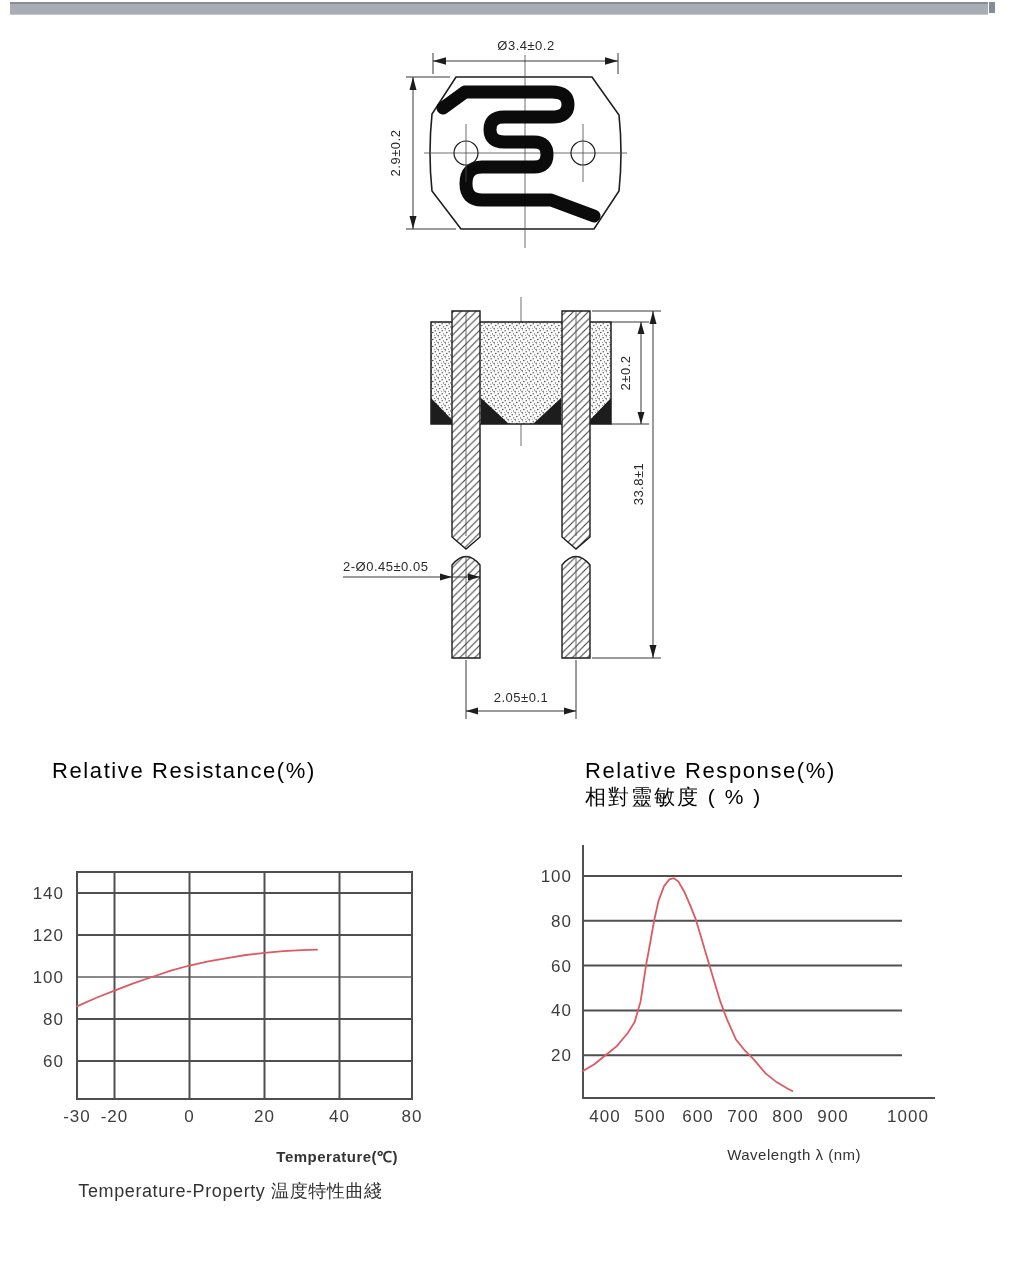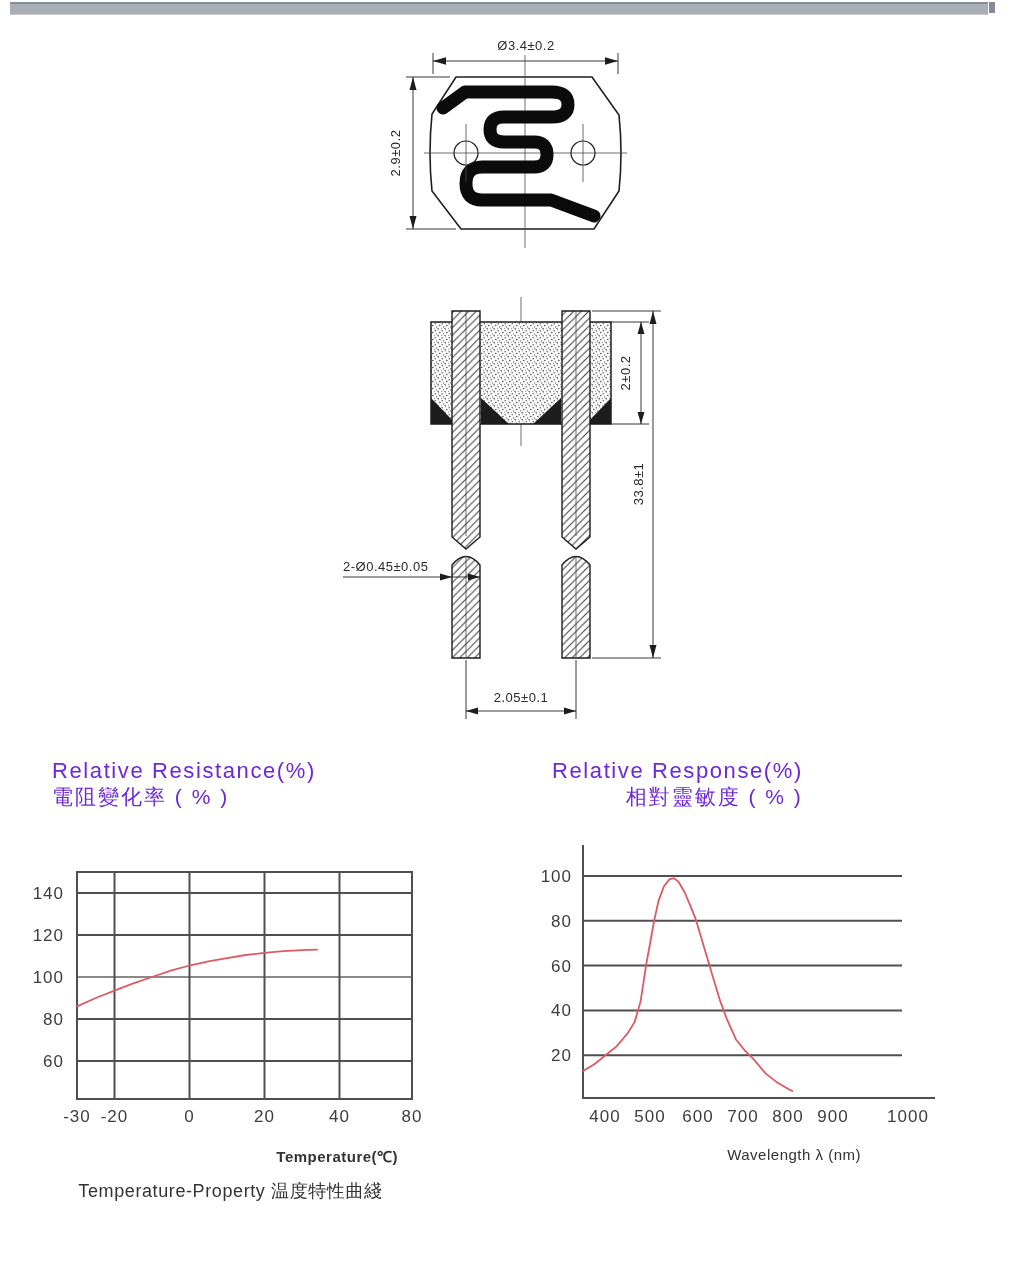--- a/index.html
+++ b/index.html
@@ -7,21 +7,21 @@
         font-family:"Liberation Sans",sans-serif;padding-left:20px;}
   .scrollbar{position:absolute;left:10px;top:2px;width:978px;height:10px;
              background:#a9aeb6;border-top:2px solid #878d97;border-bottom:1px solid #c3c7cd;}
   .scrollbar-cap{position:absolute;left:989px;top:2px;width:6px;height:11px;background:#868c96;}
   svg{position:absolute;left:0;top:0;}
   svg .cl{stroke:#4a4a4a;stroke-width:0.8;}
   svg .xl{stroke:#222;stroke-width:0.9;fill:none;}
   svg .arr{fill:#1d1d1d;stroke:none;}
   svg .dim{fill:#2a2a2a;font:13px "Liberation Sans",sans-serif;letter-spacing:0.5px;stroke:none;}
   svg .tick{fill:#3d3d3d;font:17px "Liberation Sans",sans-serif;letter-spacing:1px;stroke:none;}
-  .title-block{position:absolute;color:#6d28d9;}
+  .title-block{position:absolute;color:#000000;}
   .title-line{font-size:22px;letter-spacing:1.6px;line-height:27px;white-space:nowrap;}
   .title-zh{font-size:21px;letter-spacing:2px;line-height:26px;white-space:nowrap;}
   .axis-label{position:absolute;font-size:15px;letter-spacing:0.5px;color:#333;
               width:210px;text-align:right;white-space:nowrap;}
   .caption{position:absolute;font-size:18px;letter-spacing:0.6px;color:#333;
            text-align:center;white-space:nowrap;}
 </style>
 </head>
 <body>
 
@@ -158,23 +158,22 @@
         <text x="788" y="1122" text-anchor="middle" class="tick">800</text>
         <text x="833" y="1122" text-anchor="middle" class="tick">900</text>
         <text x="908" y="1122" text-anchor="middle" class="tick">1000</text>
         <path d="M583,845 L583,1098 L935,1098" fill="none" stroke="#4f4f4f" stroke-width="2"></path>
         <polyline points="583.0,1070.9 594.3,1064.2 605.5,1055.2 616.8,1046.2 628.0,1032.8 634.8,1021.6 640.6,1001.4 646.0,965.6 650.5,941.0 654.1,920.8 658.6,900.6 664.0,886.1 669.4,879.4 673.9,878.2 678.4,881.6 684.3,891.7 690.1,905.1 695.5,918.6 700.9,936.5 706.8,956.6 713.5,979.0 720.3,1001.4 727.0,1019.4 736.0,1039.5 745.0,1050.7 754.0,1059.7 765.3,1073.1 776.5,1082.1 787.8,1088.8 792.3,1091.0" fill="none" stroke="#dd5a62" stroke-width="1.8" stroke-linecap="round"></polyline>
       </g>
   </svg>
 
   <div class="title-block" style="left:52px;top:757px;">
     <div class="title-line">Relative Resistance(%)</div>
-    <div class="title-zh">電阻變化率 ( % )</div>
   </div>
-  <div class="title-block" style="left:552px;top:757px;text-align:right;">
+  <div class="title-block" style="left:585px;top:757px;">
     <div class="title-line">Relative Response(%)</div>
     <div class="title-zh">相對靈敏度 ( % )</div>
   </div>
 
   <div class="axis-label" style="left:188px;top:1146px;font-weight:bold;">Temperature(℃)</div>
   <div class="axis-label" style="left:651px;top:1146px;">Wavelength λ (nm)</div>
 
   <div class="caption" style="left:48px;top:1179px;width:365px;">Temperature-Property 温度特性曲綫</div>
 
 </div>

